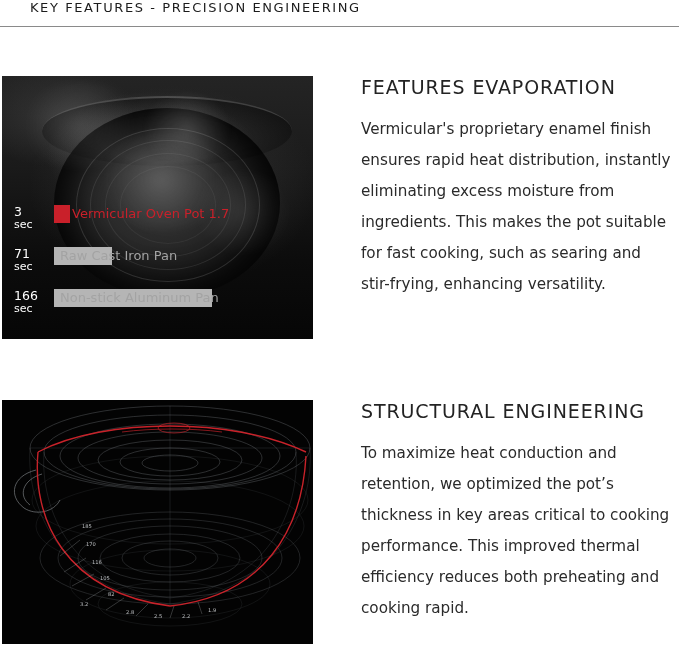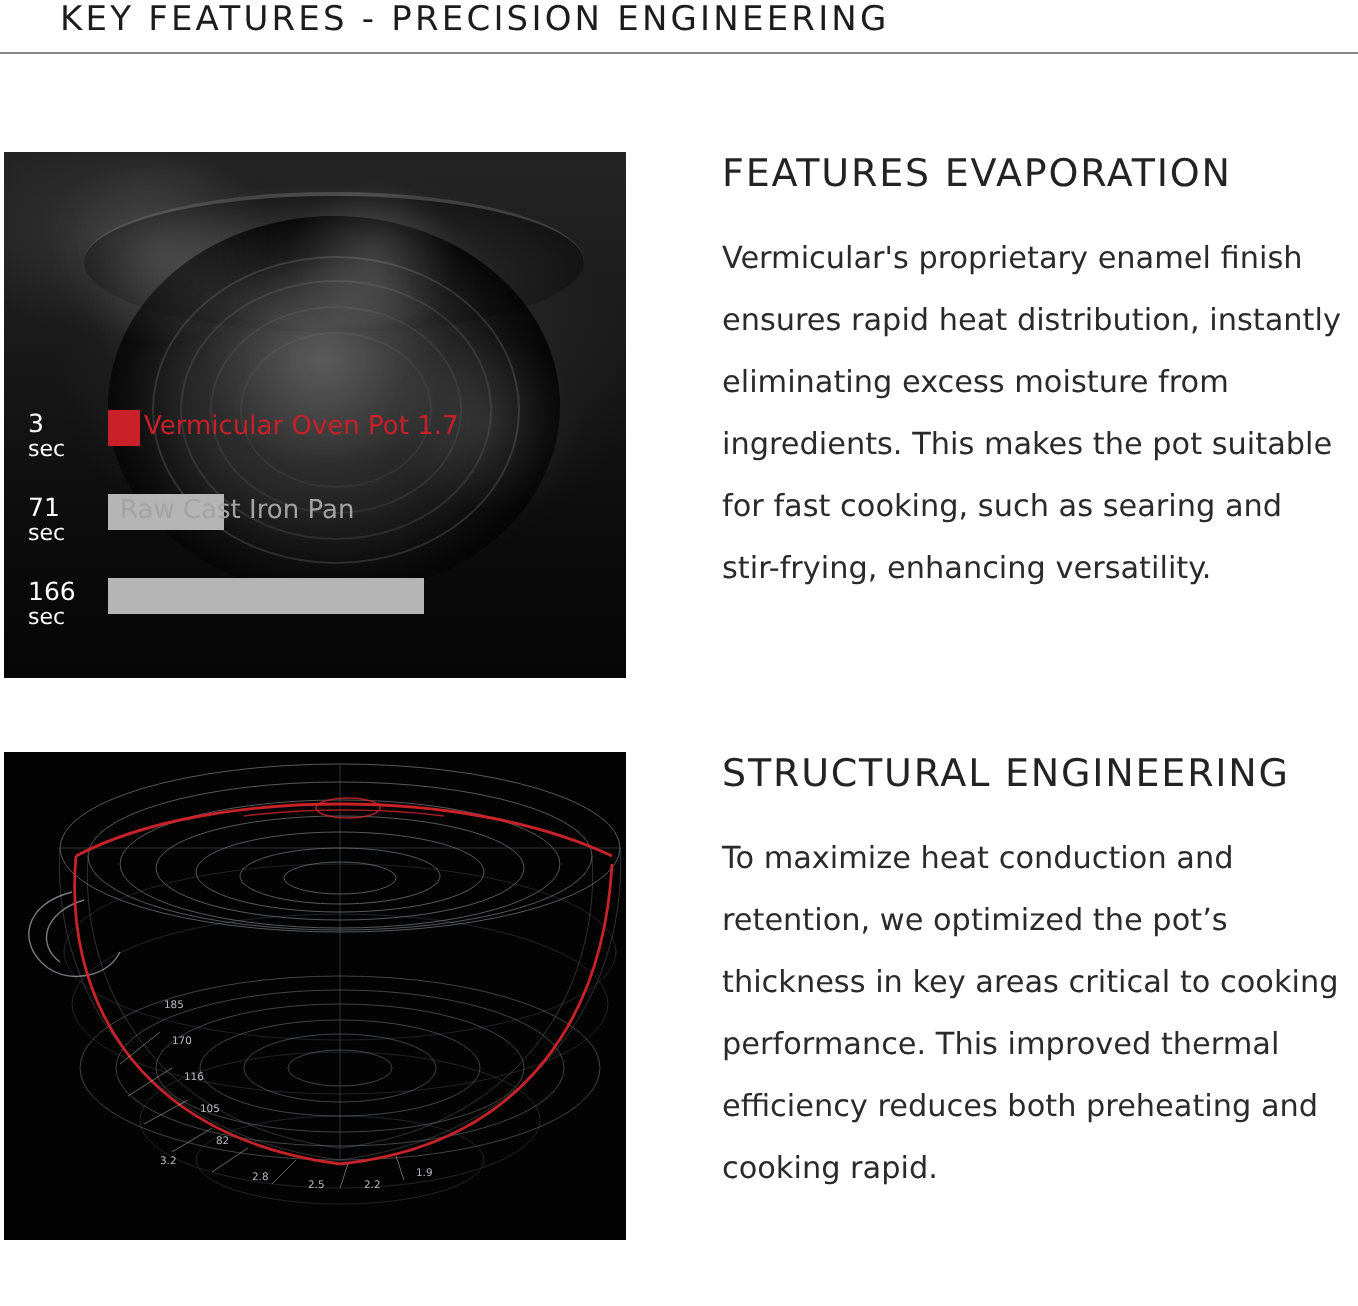--- a/index.html
+++ b/index.html
@@ -25,21 +25,21 @@
     position: absolute;
     left: 0;
     top: 0;
     width: 679px;
     height: 30px;
   }
   .section-header-title {
     position: absolute;
     left: 1px;
     top: 0px;
-    font-size: 17px;
+    font-size: 13px;
     letter-spacing: 1.6px;
     color: #1c1c1c;
     font-family: "DejaVu Sans", sans-serif;
     white-space: nowrap;
     padding-left: 29px;
   }
   .header-rule {
     position: absolute;
     left: 0;
     top: 26px;
@@ -48,21 +48,21 @@
     background: #8a8a8a;
   }
 
   
   .feature {
     position: absolute;
     left: 0;
     width: 679px;
   }
   #feature-0 { top: 76px; height: 268px; }
-  #feature-1 { top: 376px; height: 244px; text-decoration: underline; }
+  #feature-1 { top: 400px; height: 244px; text-decoration: underline; }
 
   .feature-figure {
     position: absolute;
     left: 2px;
     top: 0;
     width: 311px;
     height: 263px;
     background: #000000;
     overflow: hidden;
   }
@@ -235,20 +235,21 @@
           <div class="legend-bar gray" style="width: 58px; background: rgb(181, 181, 181);"></div>
           <div class="legend-label">Raw Cast Iron Pan</div>
         </div>
 
         <div class="legend-row">
           <div class="legend-time">
             <span class="num">166</span>
             <span class="unit">sec</span>
           </div>
           <div class="legend-bar gray" style="width: 158px; background: rgb(181, 181, 181);"></div>
+          <div class="legend-label">Non-stick Aluminum Pan</div>
         </div>
 
       </div>
     </div>
 
     <div class="feature-text">
       <h2 class="feature-title">FEATURES EVAPORATION</h2>
       <p class="feature-body">Vermicular's proprietary enamel finish ensures rapid heat distribution, instantly eliminating excess moisture from ingredients. This makes the pot suitable for fast cooking, such as searing and stir-frying, enhancing versatility.</p>
     </div>
   </div>

